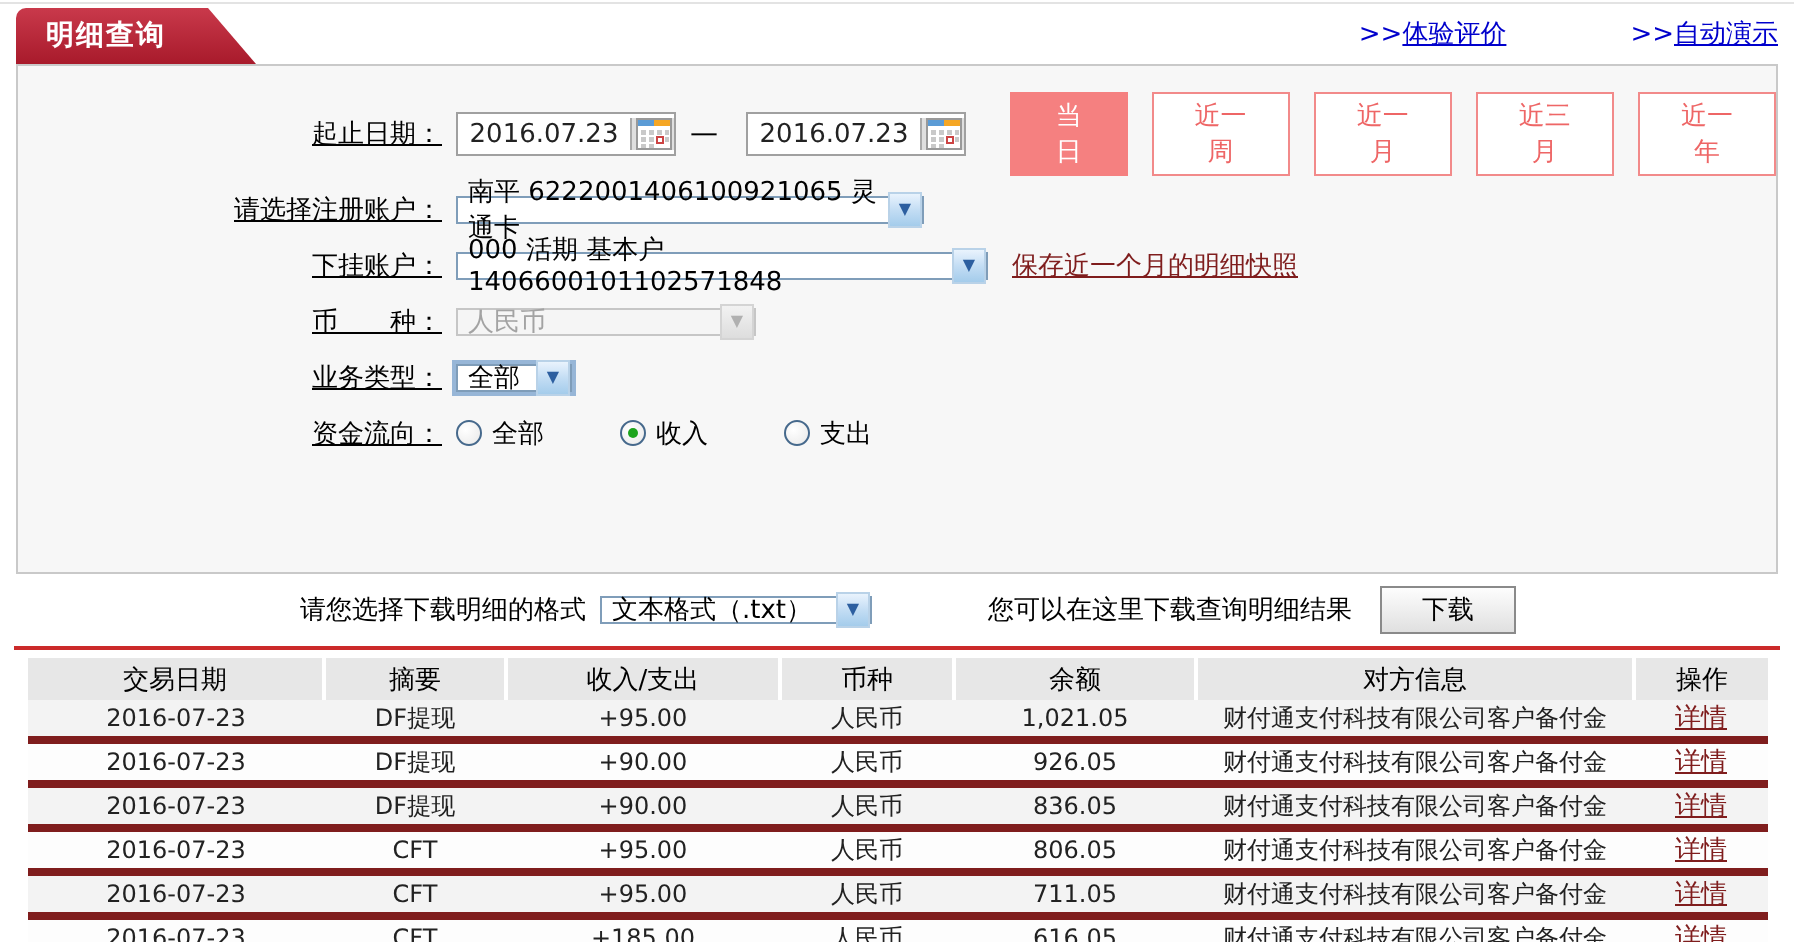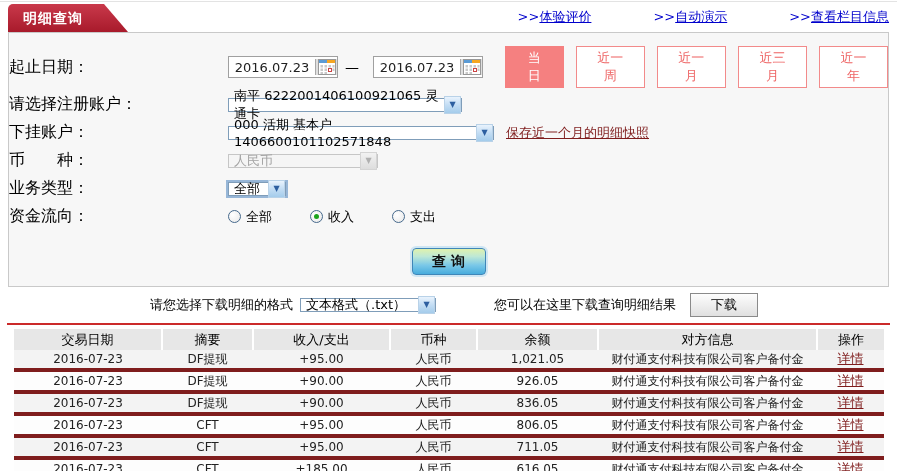--- a/index.html
+++ b/index.html
@@ -15,21 +15,21 @@
     clip-path:polygon(0 0,80% 0,100% 100%,0 100%);
     border-top-left-radius:5px; color:#fff; font-weight:bold; font-size:14px;
     line-height:28px; padding-left:15px; letter-spacing:1px; }
   .nav { position:absolute; right:8px; top:6px; display:flex; gap:62px; }
   .nav a { color:#0000cc; font-size:13px; text-decoration:none; }
   .nav a .u { text-decoration:underline; }
 
   
   .panel { margin-left:8px; width:881px; height:255px; border:1px solid #c9c9c9; background:#f7f7f7; padding-top:13px; }
   .frow { display:flex; align-items:center; margin-bottom:5px; min-height:23px; }
-  .flabel { width:212px; font-size:16px; flex:none; }
+  .flabel { width:212px; text-align:right; font-size:13px; flex:none;text-decoration:underline; }
   .date-field { display:flex; align-items:center; border:1px solid #a0a0a0; background:#fff; height:22px; margin-left:7px; }
   .date-field input { width:86px; border:none; background:#fff; text-align:center; font-size:13px;
     font-family:"DejaVu Sans","Liberation Sans",sans-serif; color:#222; outline:none; }
   .cal-btn { width:22px; background:#dfdfdf; border-left:1px solid #a9a9a9; display:flex; align-items:center; justify-content:center; cursor:pointer; }
   .dash { margin:0 7px; font-size:14px; }
   .quick { border:1px solid #f28a8a; color:#e66; background:#fff; font-size:13px; padding:2px 18px; margin-left:12px; cursor:pointer; }
   .quick.active { background:#f58080; border-color:#f58080; color:#fff; }
   .quick:first-of-type { margin-left:22px; }
 
   .xp-select { display:inline-flex; align-items:center; justify-content:space-between;
@@ -83,21 +83,20 @@
 </head>
 <body>
 
 <div class="topline"></div>
 
 <div class="header">
   <div class="tab">明细查询</div>
   <div class="nav">
     <a href="#"><span>&gt;&gt;</span><span class="u">体验评价</span></a>
     <a href="#"><span>&gt;&gt;</span><span class="u">自动演示</span></a>
-    <a href="#"><span>&gt;&gt;</span><span class="u">查看栏目信息</span></a>
   </div>
 </div>
 
 <div class="panel">
 
   <div class="frow">
     <div class="flabel">起止日期：</div>
     <div class="date-field">
       <input value="2016.07.23" style="">
       <span class="cal-btn">
@@ -192,23 +191,20 @@
     <div class="radio-opt">
       <span class="radio checked"></span>
       <span class="rlbl">收入</span>
     </div>
     <div class="radio-opt">
       <span class="radio"></span>
       <span class="rlbl">支出</span>
     </div>
   </div>
 
-  <div class="btnrow">
-    <button class="query-btn">查 询</button>
-  </div>
 </div>
 
 <div class="dlbar">
   <span class="dlabel">请您选择下载明细的格式</span>
   <div class="xp-select dl-select">
     <span>文本格式（.txt）</span>
     <span class="arrow">▼</span>
   </div>
   <span class="dl-hint">您可以在这里下载查询明细结果</span>
   <button class="dl-btn">下载</button>

